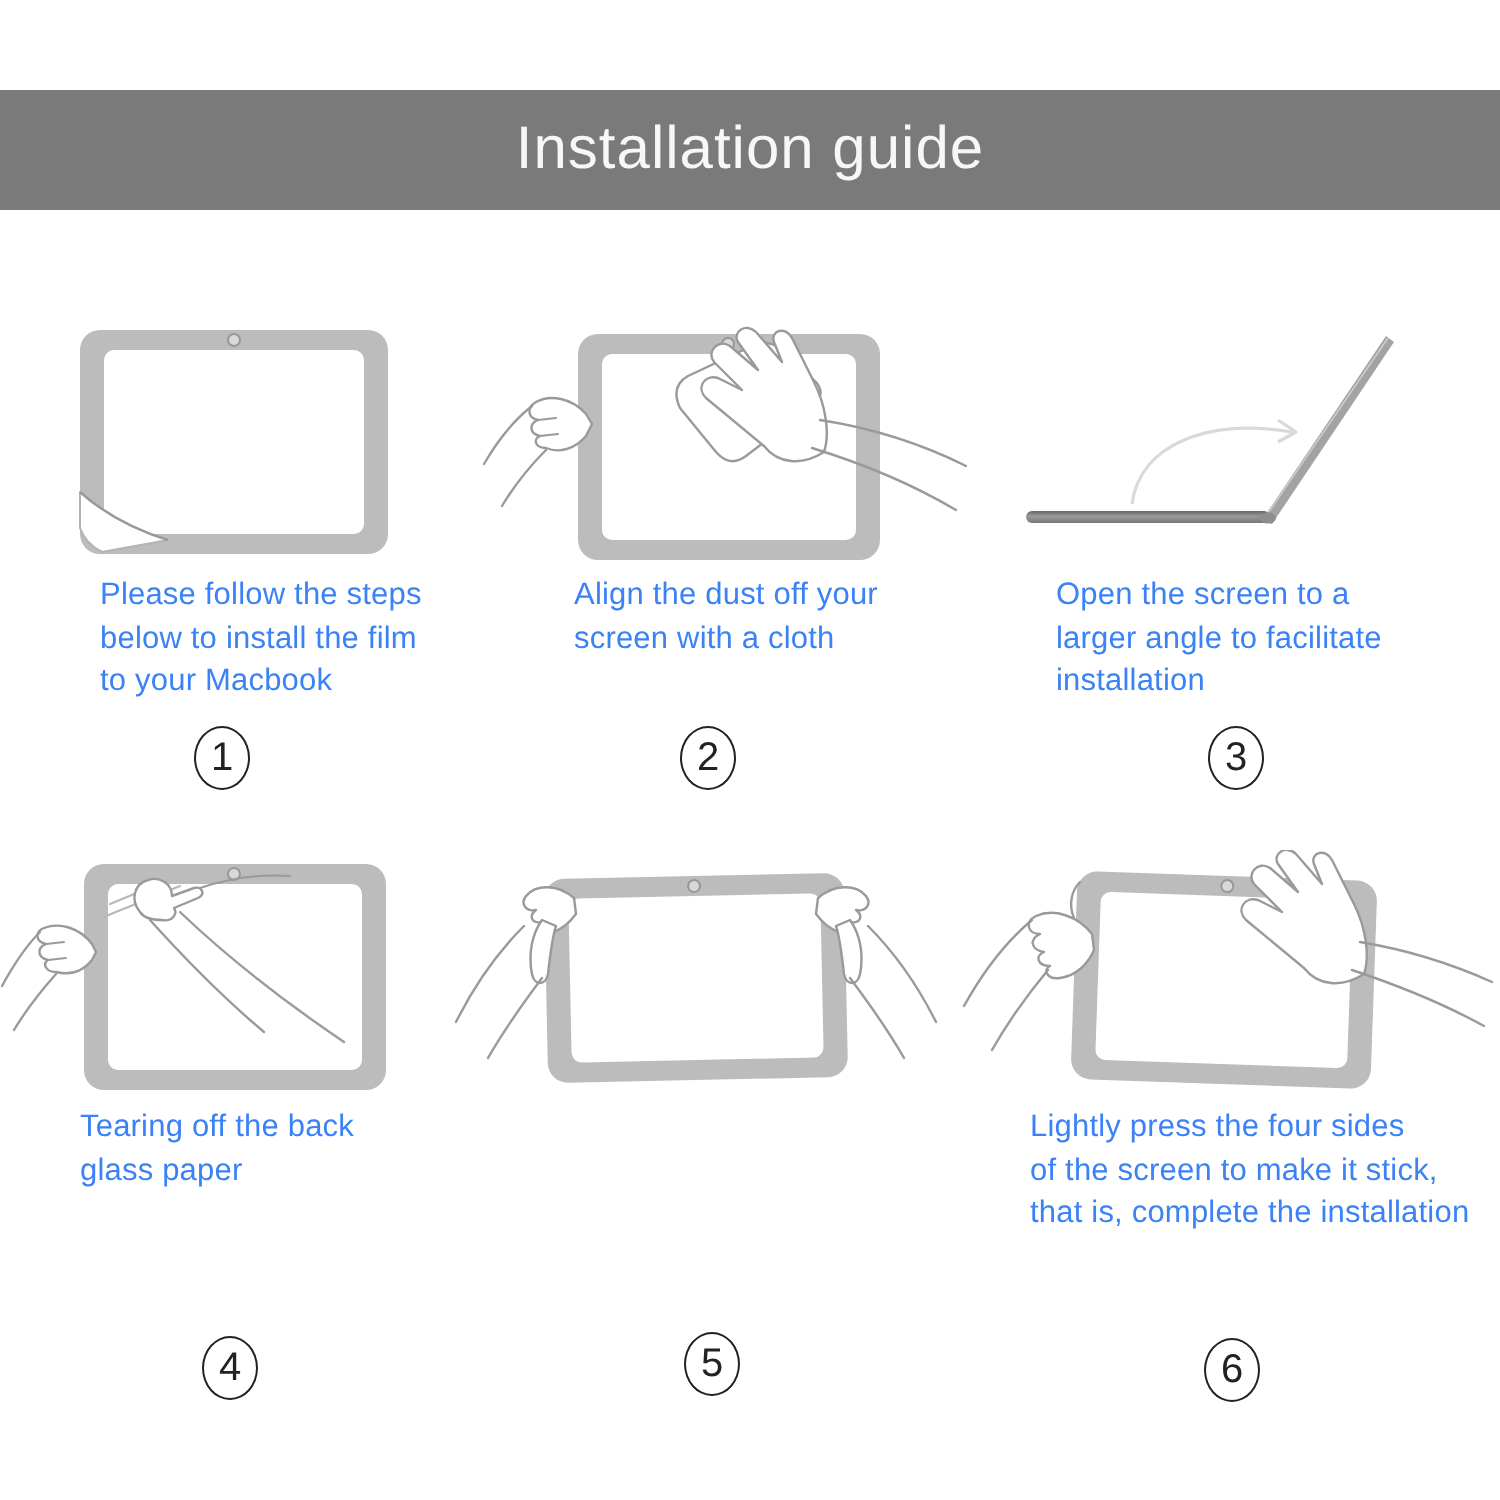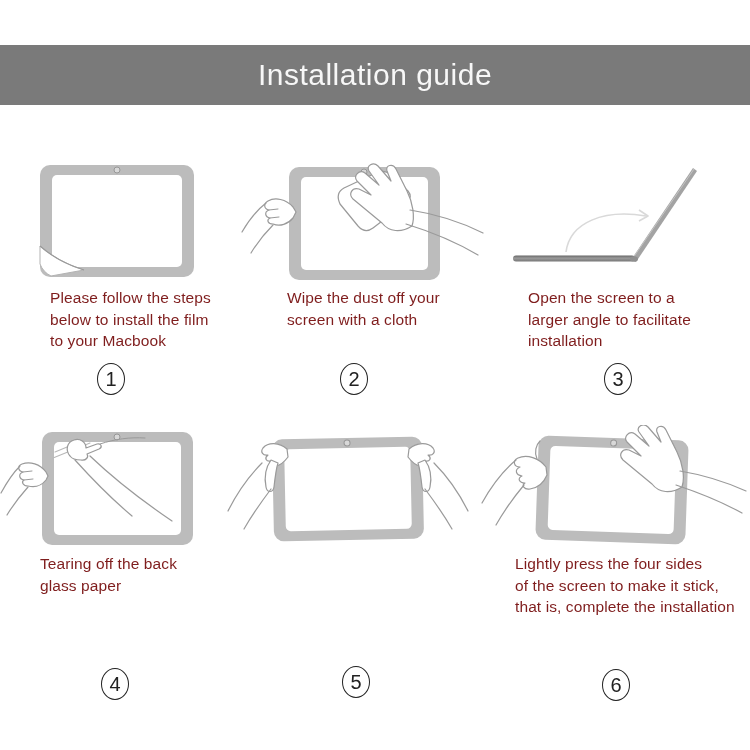--- a/index.html
+++ b/index.html
@@ -3,21 +3,21 @@
 <meta charset="utf-8">
 <style>
   html,body{margin:0;padding:0;background:#ffffff;}
   .canvas{position:relative;width:750px;height:750px;background:#ffffff;overflow:hidden;
           font-family:"Liberation Sans","DejaVu Sans",sans-serif;padding-left:15px;}
   .banner{position:absolute;left:0;top:45px;width:750px;height:60px;background:#7a7a7a;
           display:flex;align-items:center;justify-content:center;}
   .banner-title{color:#f7f7f7;font-size:30px;letter-spacing:0.5px;}
   .step{position:absolute;}
   .illus{position:absolute;}
-  .caption{position:absolute;font-size:15.5px;line-height:21.5px;color:#7f1d1d;
+  .caption{position:absolute;font-size:15.5px;line-height:21.5px;color:#3b82f6;
            white-space:pre-line;letter-spacing:0.1px;}
   .badge{position:absolute;width:26px;height:30px;border:1.7px solid #222222;border-radius:50%;
          display:flex;align-items:center;justify-content:center;}
   .badge span{font-size:20px;color:#222222;}
   svg{display:block;}
 </style>
 </head>
 <body>
 
 <div class="canvas">
@@ -53,21 +53,21 @@
         <path d="M26 43 C 17 50 9 60 2 72" fill="none"></path>
         <path d="M33 65 C 24 74 17 83 11 93" fill="none"></path>
       </g>
       <g stroke="#9a9a9a" stroke-width="1.2" stroke-linejoin="round" stroke-linecap="round">
         <path d="M100 44 Q 95 33 104 28 L 136 13 Q 144 9 151 15 L 168 31 Q 173 37 167 42 L 133 68 Q 125 74 118 66 Z" fill="#ffffff"></path>
         <path d="M172 66 C 161 73 149 72 142 63 L 113 39 C 108 34 112 27 119 29 L 131 35 L 117 21 C 113 16 119 9 125 13 L 139 25 L 129 11 C 126 6 133 1 138 6 L 151 21 L 147 11 C 145 5 153 3 156 9 L 167 31 C 173 43 175 57 172 66 Z" fill="#ffffff"></path>
         <path d="M170 50 C 196 54 221 62 243 73" fill="none"></path>
         <path d="M166 64 C 192 72 216 82 238 95" fill="none"></path>
       </g>
     </svg>
-    <div class="caption" style="left:47px;top:157px">Wipe the dust off your
+    <div class="caption" style="left:47px;top:157px">Align the dust off your
 screen with a cloth</div>
     <div class="badge" style="left:100px;top:233px">
       <span>2</span>
     </div>
   </div>
 
   <div class="step" style="left:490px;top:130px;width:260px;height:290px">
     <svg class="illus" style="left:10px;top:30px" width="230" height="120" viewBox="0 0 230 120">
       <defs>
         <linearGradient id="g3" x1="0" y1="0" x2="0" y2="1">

